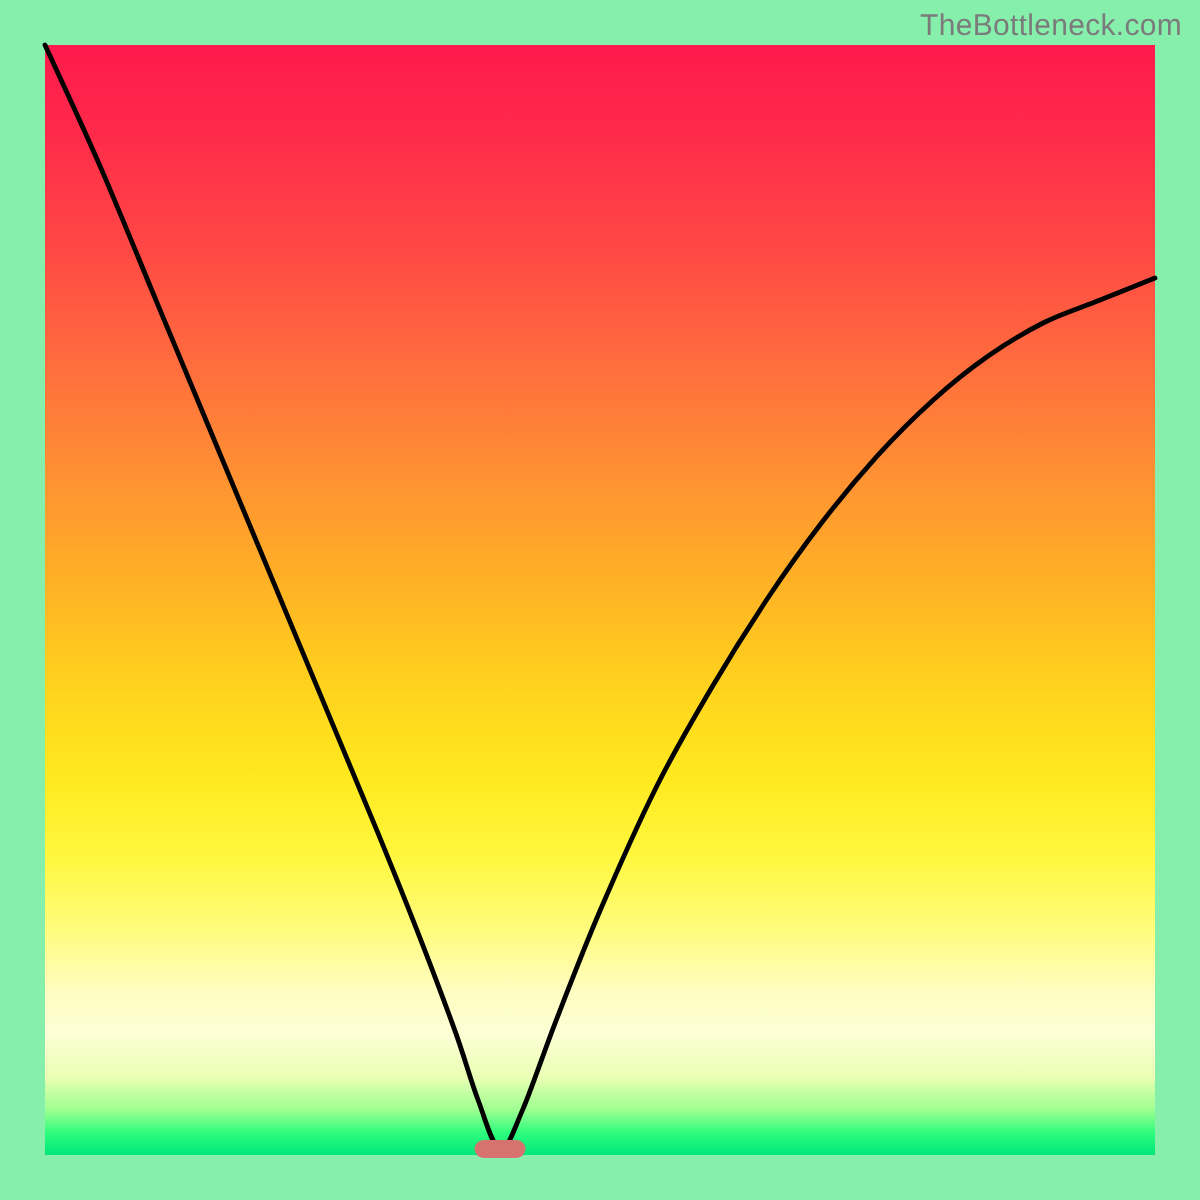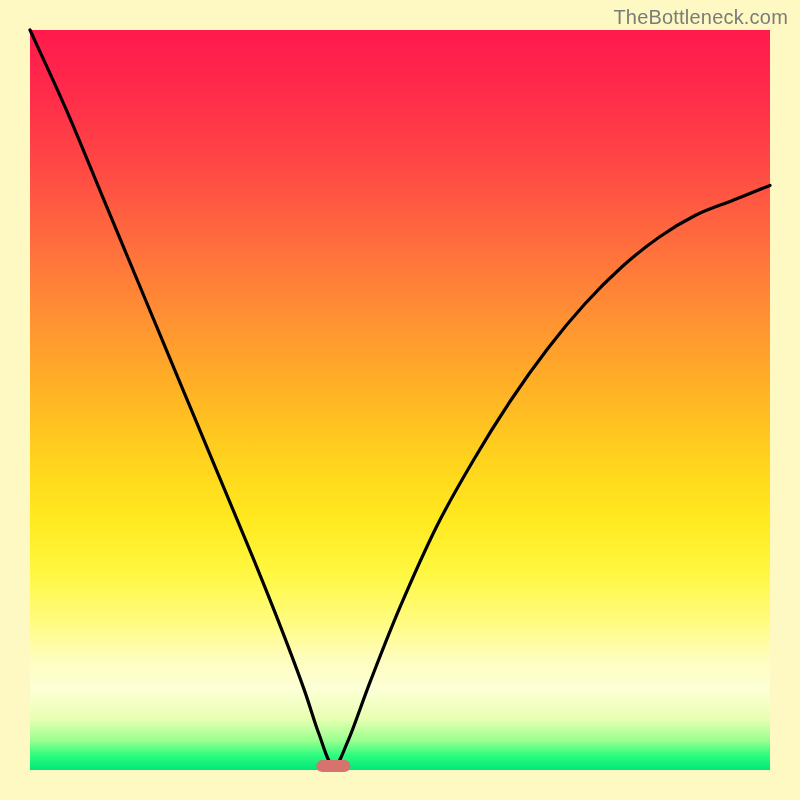--- a/index.html
+++ b/index.html
@@ -10,21 +10,21 @@
     background: #000;
     overflow: hidden;
     font-family: Arial, Helvetica, sans-serif;
   }
   .frame {
     position: absolute;
     left: 0;
     top: 0;
     width: 800px;
     height: 800px;
-    background: #fef9c3;
+    background: #86efac;
   }
   .plot {
     position: absolute;
     left: 30px;
     top: 30px;
     width: 740px;
     height: 740px;
     
     background:
       linear-gradient(to bottom,

